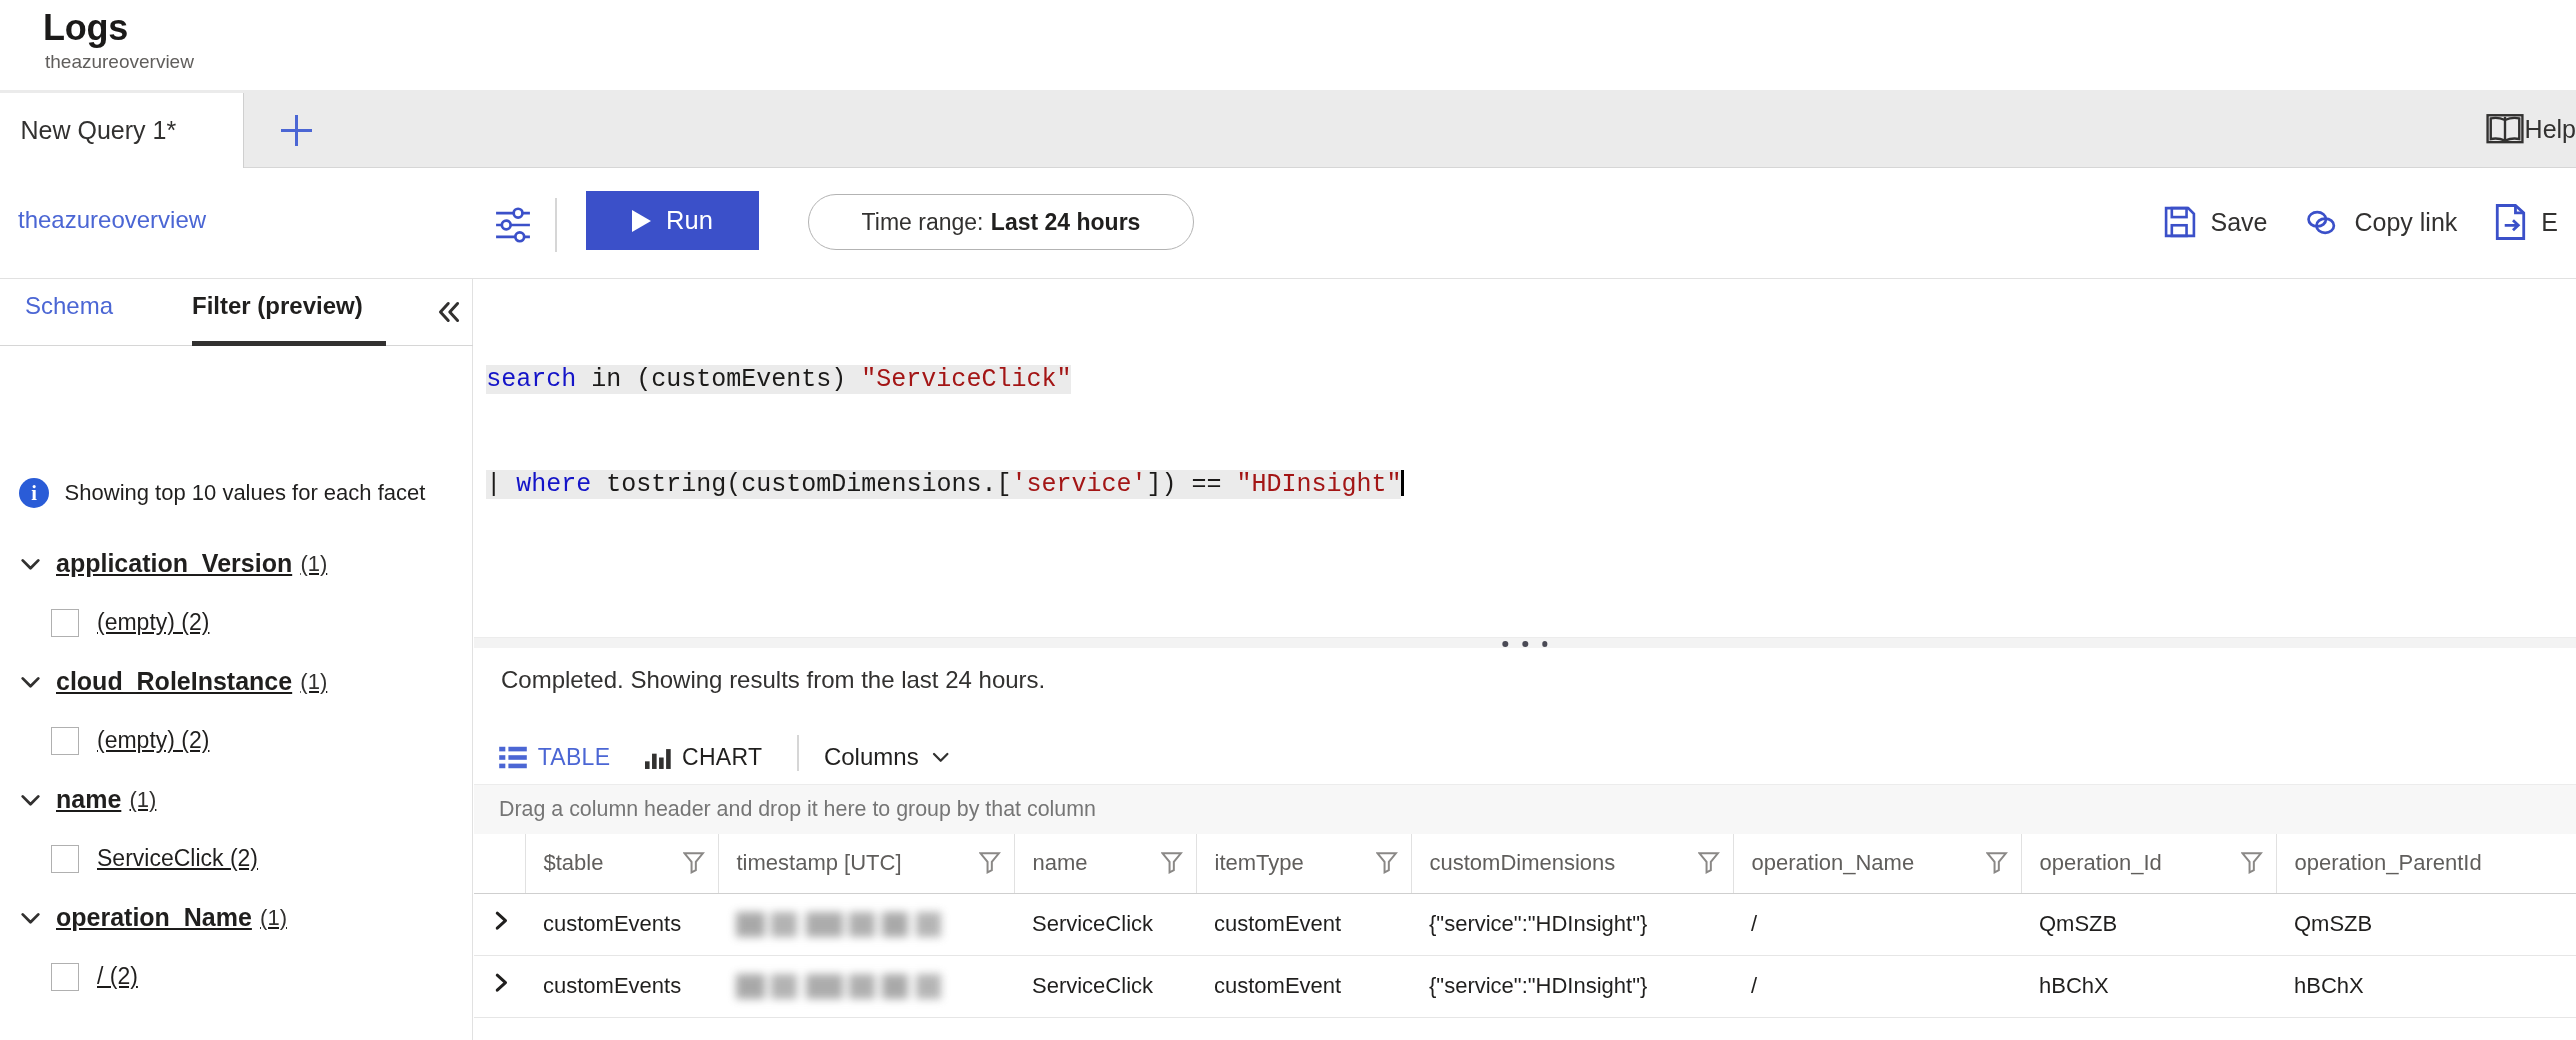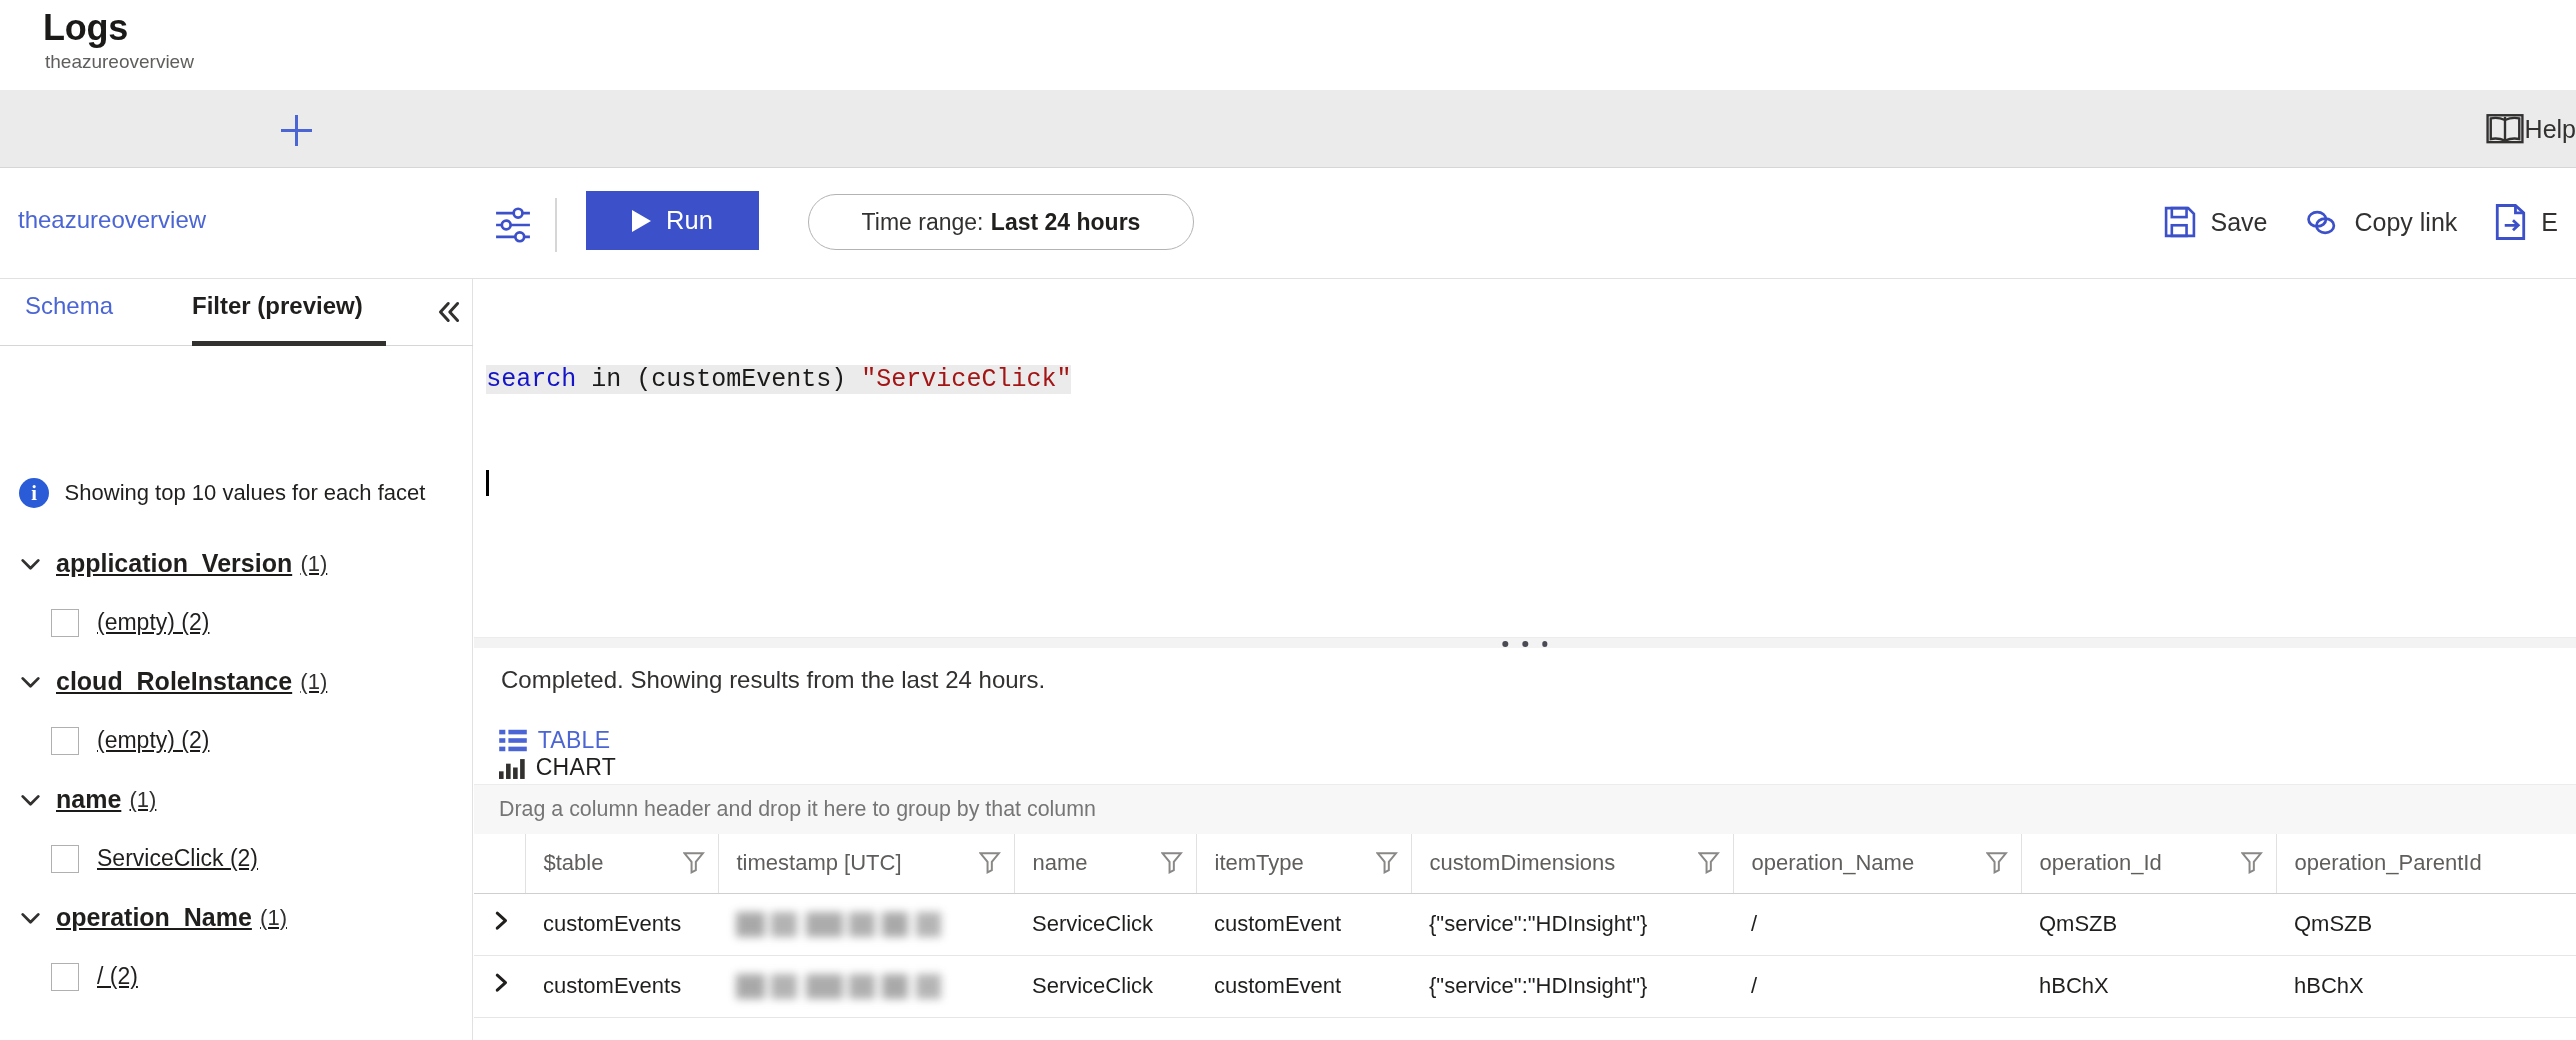--- a/index.html
+++ b/index.html
@@ -84,21 +84,21 @@
   .plain { color: #1b1a19; }
   .caret { display: inline-block; width: 2.5px; height: 26px; background: #000; vertical-align: -5px; }
 
   .splitter { position: absolute; left: 474px; top: 637px; width: 2102px; height: 11.5px; background: #f3f3f3; border-top: 0.8px solid #ececec; }
   .dots { position: absolute; left: 50%; top: 3.3px; transform: translateX(-50%); display: flex; gap: 14px; }
   .dot { width: 5.8px; height: 5.8px; border-radius: 50%; background: #4a4a55; }
 
   
   .results { position: absolute; left: 474px; top: 648px; width: 2102px; height: 392px; background: #fff; }
   .status { position: absolute; left: 27px; top: 18px; font-size: 24px; color: #323130; }
-  .resbar { position: absolute; left: 25px; top: 79px; height: 44px; display: flex; align-items: flex-start; flex-direction: column; }
+  .resbar { position: absolute; left: 25px; top: 79px; height: 44px; display: flex; align-items: flex-end; }
   .res-tab { display: flex; align-items: center; gap: 10.7px; padding-right: 35px; }
   .res-tab-label { font-size: 23px; letter-spacing: 0.3px; }
   .res-tab.table .res-tab-label { color: #4b66d4; }
   .res-tab.chart .res-tab-label { color: #201f1e; }
   .res-div { width: 1.6px; height: 36px; background: #d6d6d6; margin: 0 25px 0 0px; }
   .cols-btn { display: flex; align-items: center; gap: 11.5px; }
   .cols-label { font-size: 24px; color: #201f1e; }
   .grouparea { position: absolute; left: 0; top: 136px; width: 2102px; height: 62px; background: #f7f7f7; border-top: 0.8px solid #ececec; border-bottom: 0.8px solid #e1e1e1; }
   .grouparea span { position: absolute; left: 25px; top: 12.3px; font-size: 21.4px; color: #757575; }
 
@@ -115,20 +115,23 @@
 </style>
 </head>
 <body>
 
 <div class="page-header">
   <div class="page-title">Logs</div>
   <div class="page-sub">theazureoverview</div>
 </div>
 
 <div class="tabstrip">
+  <div class="tab">
+    <span class="tab-label">New Query 1*</span>
+  </div>
   <div class="tab-add">
     <span class="plus-ico"></span>
   </div>
   <div class="help-btn">
     <svg width="38" height="35" viewBox="0 0 24 22">
       <rect x="1" y="2" width="22" height="17" fill="none" stroke="#323130" stroke-width="1.5"></rect>
       <path d="M12 3 L12 19" stroke="#323130" stroke-width="1.5" fill="none"></path>
       <path d="M3 4 Q7.5 3 12 5 Q16.5 3 21 4 L21 17 Q16.5 16 12 18 Q7.5 16 3 17 Z" fill="none" stroke="#323130" stroke-width="1.5"></path>
     </svg>
     <span class="help-label">Help</span>
@@ -273,21 +276,21 @@
         <span class="cbox"></span>
         <span class="facet-val-label">/ (2)</span>
       </div>
     </div>
   </div>
 </div>
 
 <div class="editor">
   <div class="code">
     <span class="code-line"><span class="hl"><span class="kw">search</span><span class="plain"> in (customEvents) </span><span class="str">"ServiceClick"</span></span></span>
-    <span class="code-line"><span class="caret"></span></span>
+    <span class="code-line"><span class="hl"><span class="plain">| </span><span class="kw">where</span><span class="plain"> tostring(customDimensions.[</span><span class="str">'service'</span><span class="plain">]) == </span><span class="str">"HDInsight"</span></span><span class="caret"></span></span>
   </div>
 </div>
 
 <div class="splitter">
   <div class="dots">
     <span class="dot"></span>
       <span class="dot"></span>
       <span class="dot"></span>
   </div>
 </div>

